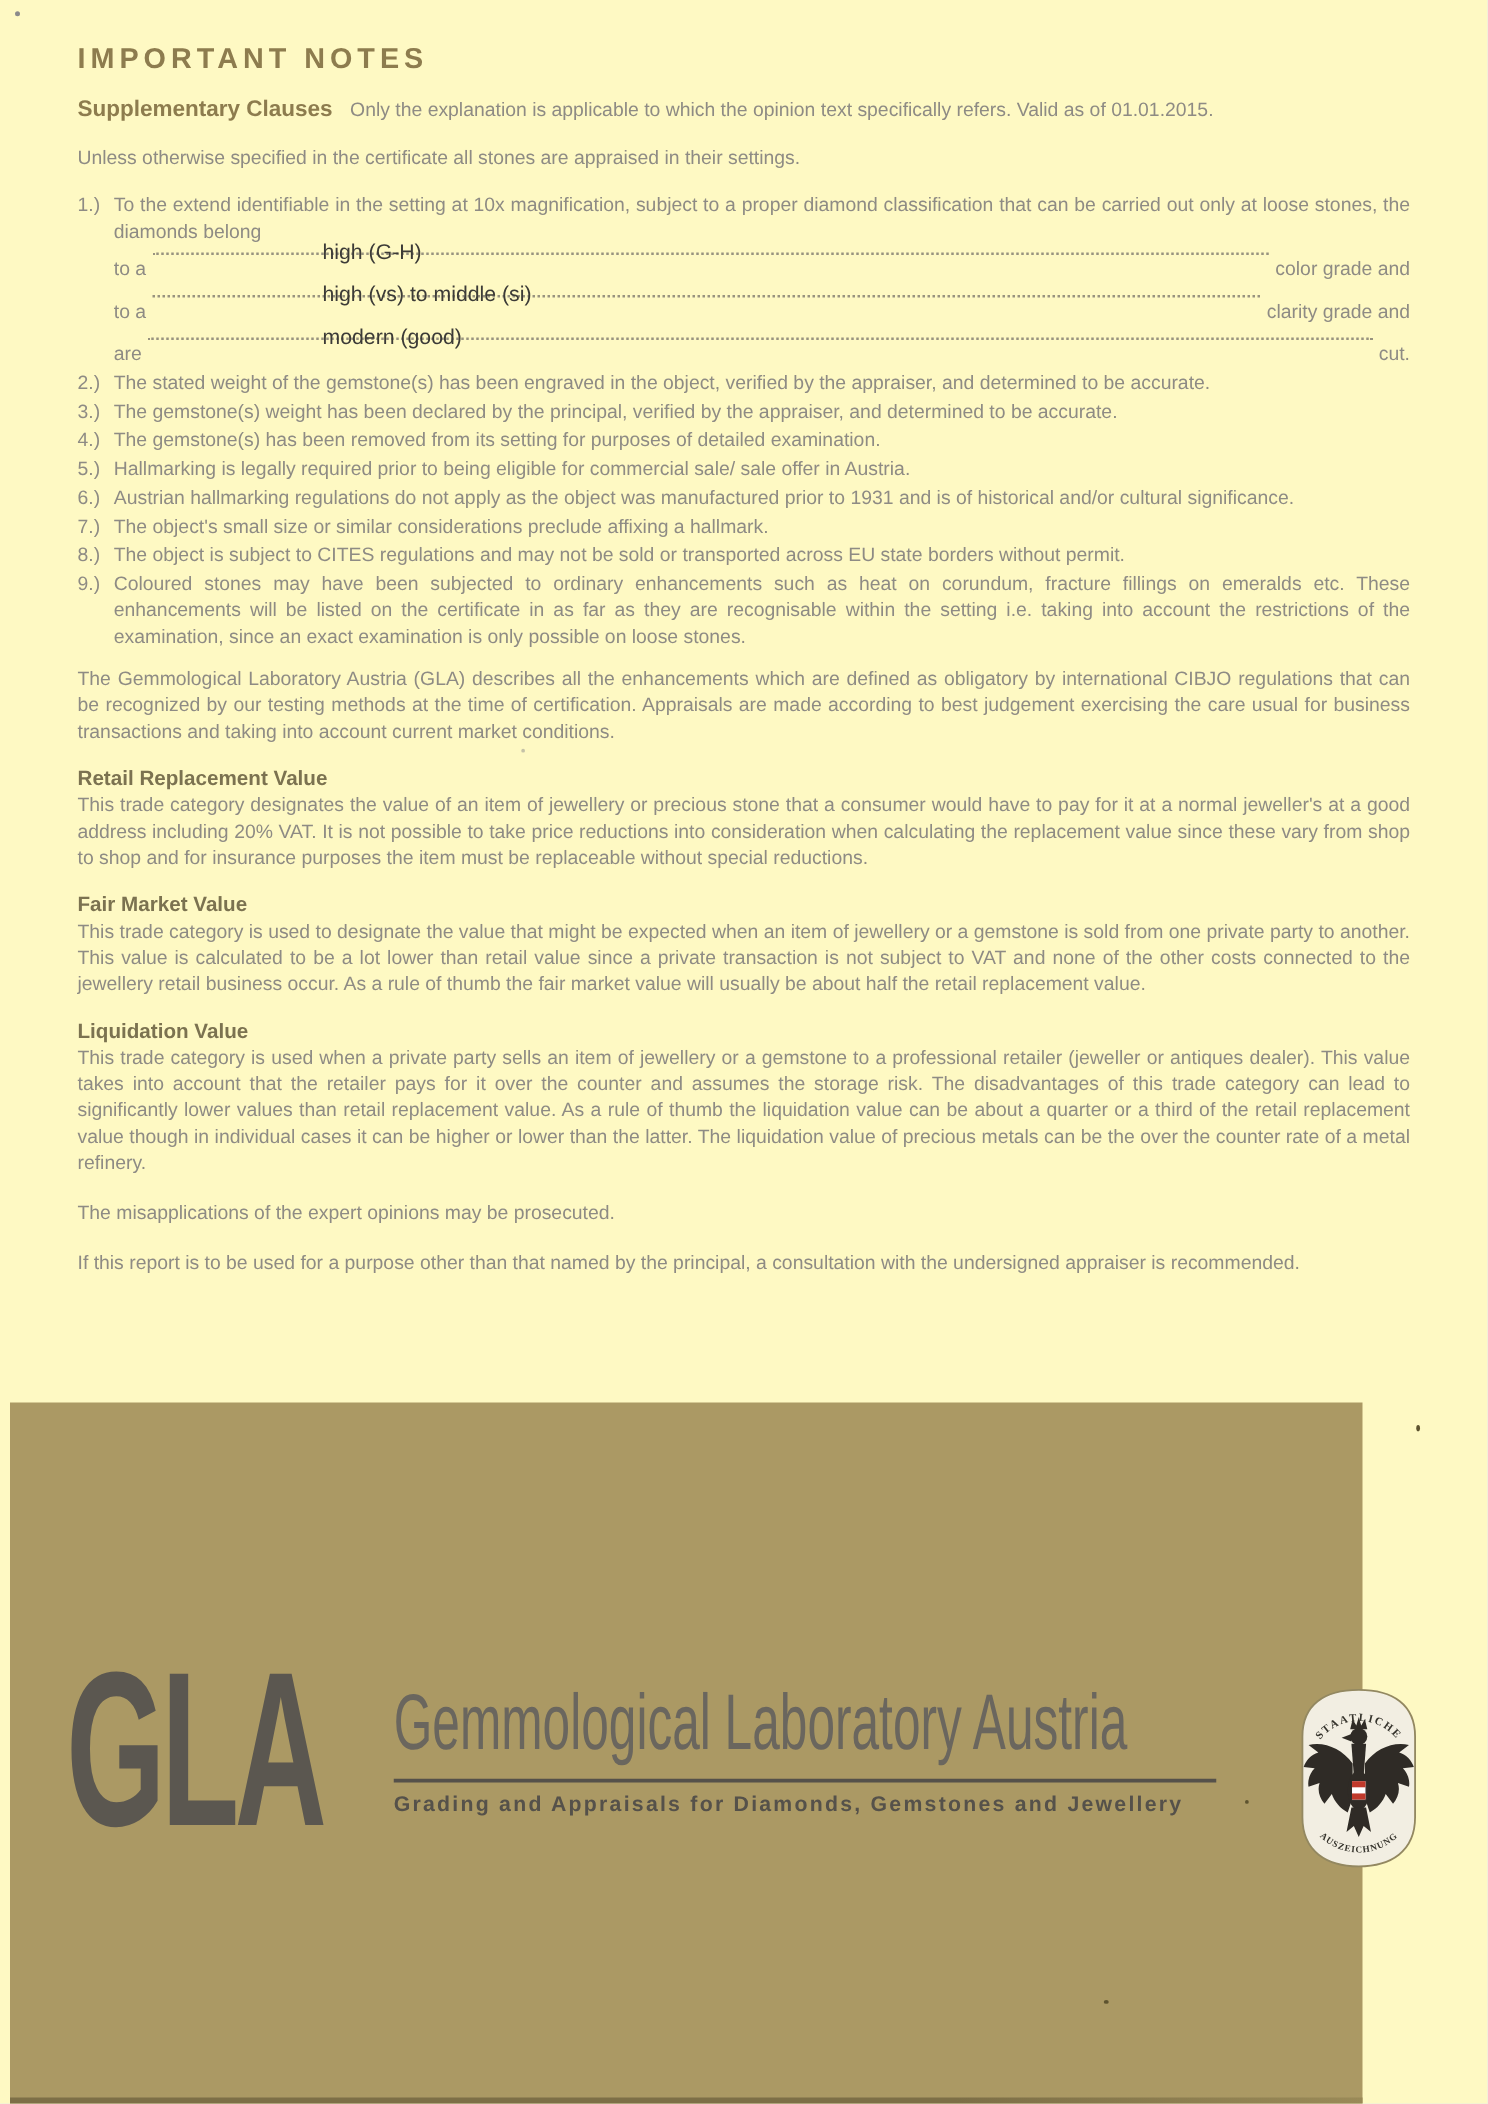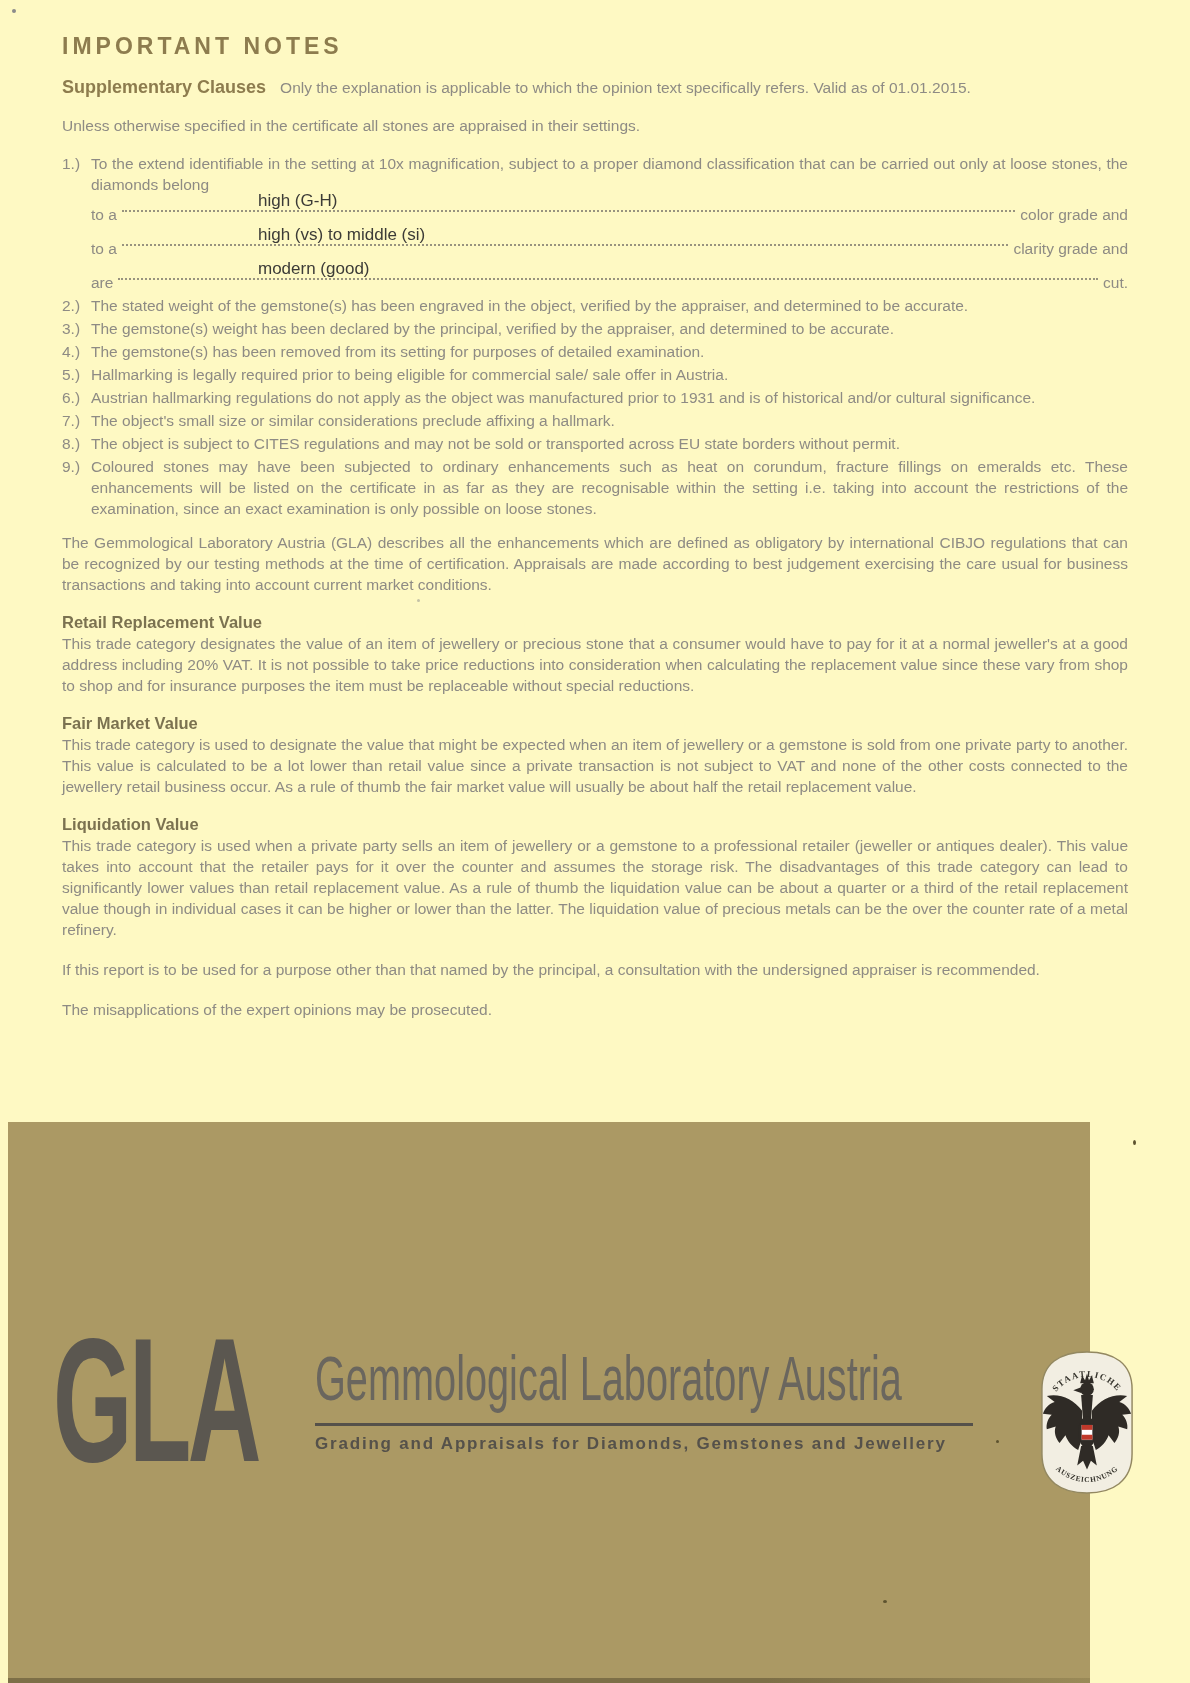--- a/index.html
+++ b/index.html
@@ -20,21 +20,21 @@
   .intro { margin:0 0 17px; }
 
   .clauses { margin:0 0 13px; }
   .clause { display:flex; margin:0 0 2px; }
   .cnum { width:29px; flex:none; }
   .cbody { flex:1; min-width:0; }
   .ctext { margin:0; text-align:justify; }
 
   .fill-value { margin:0 0 -6px 167px; color:#3c3b37; font-size:17px; line-height:20px; position:relative; z-index:2; }
   .fill-value.first { margin-top:-4px; }
-  .dotrow { display:flex; align-items:center; line-height:20px; }
+  .dotrow { display:flex; align-items:flex-start; line-height:20px; }
   .dotrow .leader { flex:1; border-bottom:2px dotted #98937f; margin:0 5px; position:relative; top:-4px; }
 
   .para { margin:0 0 17px; text-align:justify; }
   .section h3 { margin:17px 0 0; font-size:16.5px; color:#7b7250; }
   .section p { margin:0; text-align:justify; }
   .closing { margin:19px 0 0; text-align:justify; }
 
   .footer { position:absolute; left:8px; top:1122px; width:1082px; height:561px; background:#ab9964; }
   .gla {
     position:absolute; left:45px; top:206px;
@@ -158,22 +158,22 @@
     <div class="section">
       <h3>Fair Market Value</h3>
       <p>This trade category is used to designate the value that might be expected when an item of jewellery or a gemstone is sold from one private party to another. This value is calculated to be a lot lower than retail value since a private transaction is not subject to VAT and none of the other costs connected to the jewellery retail business occur. As a rule of thumb the fair market value will usually be about half the retail replacement value.</p>
     </div>
 
     <div class="section">
       <h3>Liquidation Value</h3>
       <p>This trade category is used when a private party sells an item of jewellery or a gemstone to a professional retailer (jeweller or antiques dealer). This value takes into account that the retailer pays for it over the counter and assumes the storage risk. The disadvantages of this trade category can lead to significantly lower values than retail replacement value. As a rule of thumb the liquidation value can be about a quarter or a third of the retail replacement value though in individual cases it can be higher or lower than the latter. The liquidation value of precious metals can be the over the counter rate of a metal refinery.</p>
     </div>
 
+    <p class="closing">The misapplications of the expert opinions may be prosecuted.</p>
     <p class="closing">If this report is to be used for a purpose other than that named by the principal, a consultation with the undersigned appraiser is recommended.</p>
-    <p class="closing">The misapplications of the expert opinions may be prosecuted.</p>
   </div>
 
   <footer class="footer">
     <div class="gla">GLA</div>
 
     <div class="org-block">
       <div class="org-name">Gemmological Laboratory Austria</div>
       <div class="org-rule"></div>
       <div class="tagline">Grading and Appraisals for Diamonds, Gemstones and Jewellery</div>
     </div>

